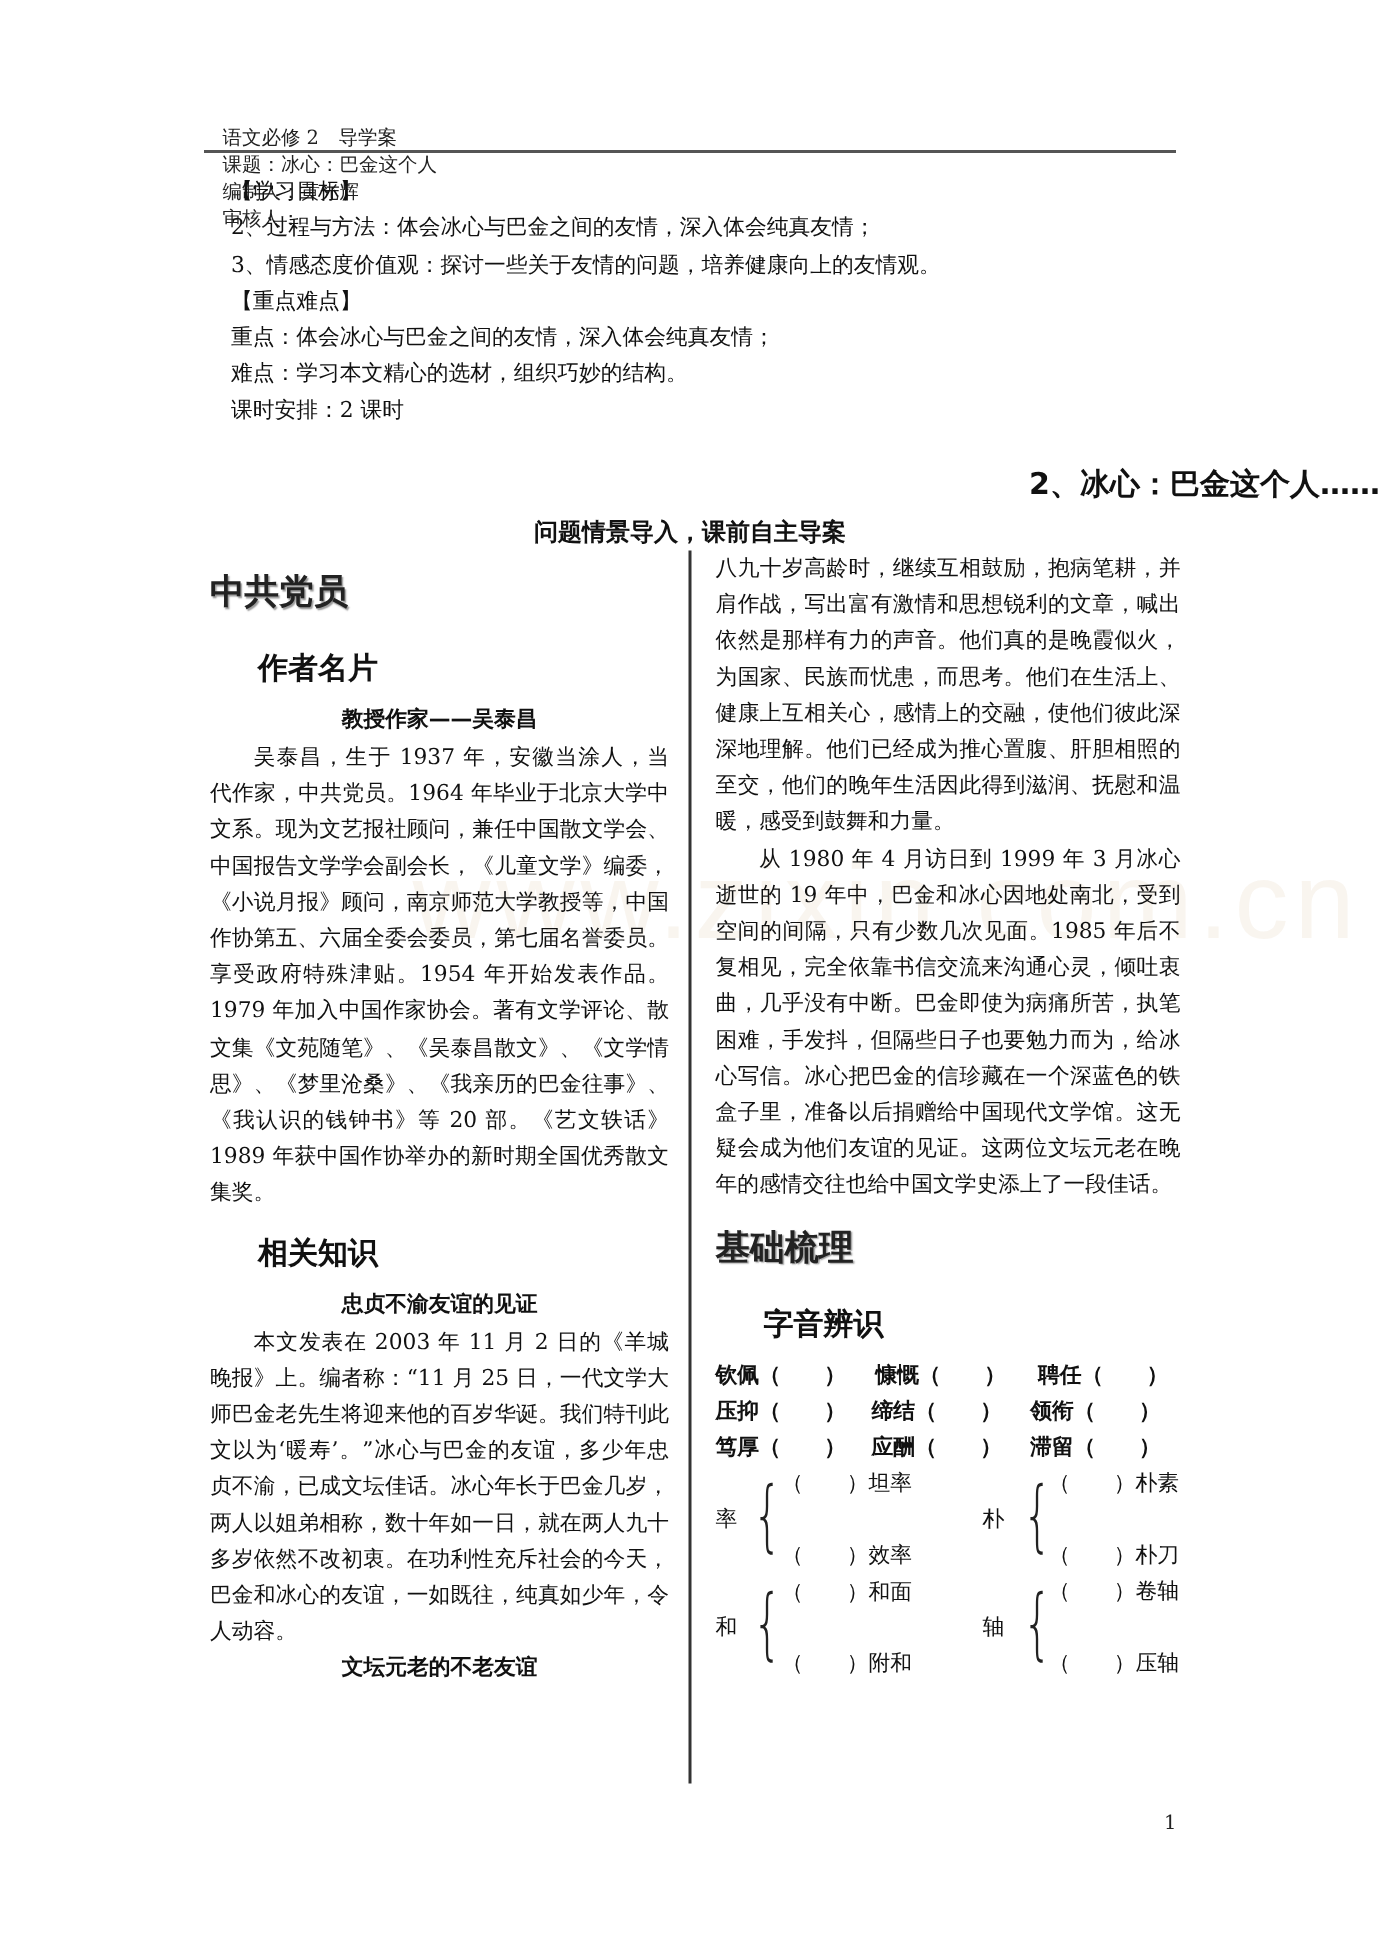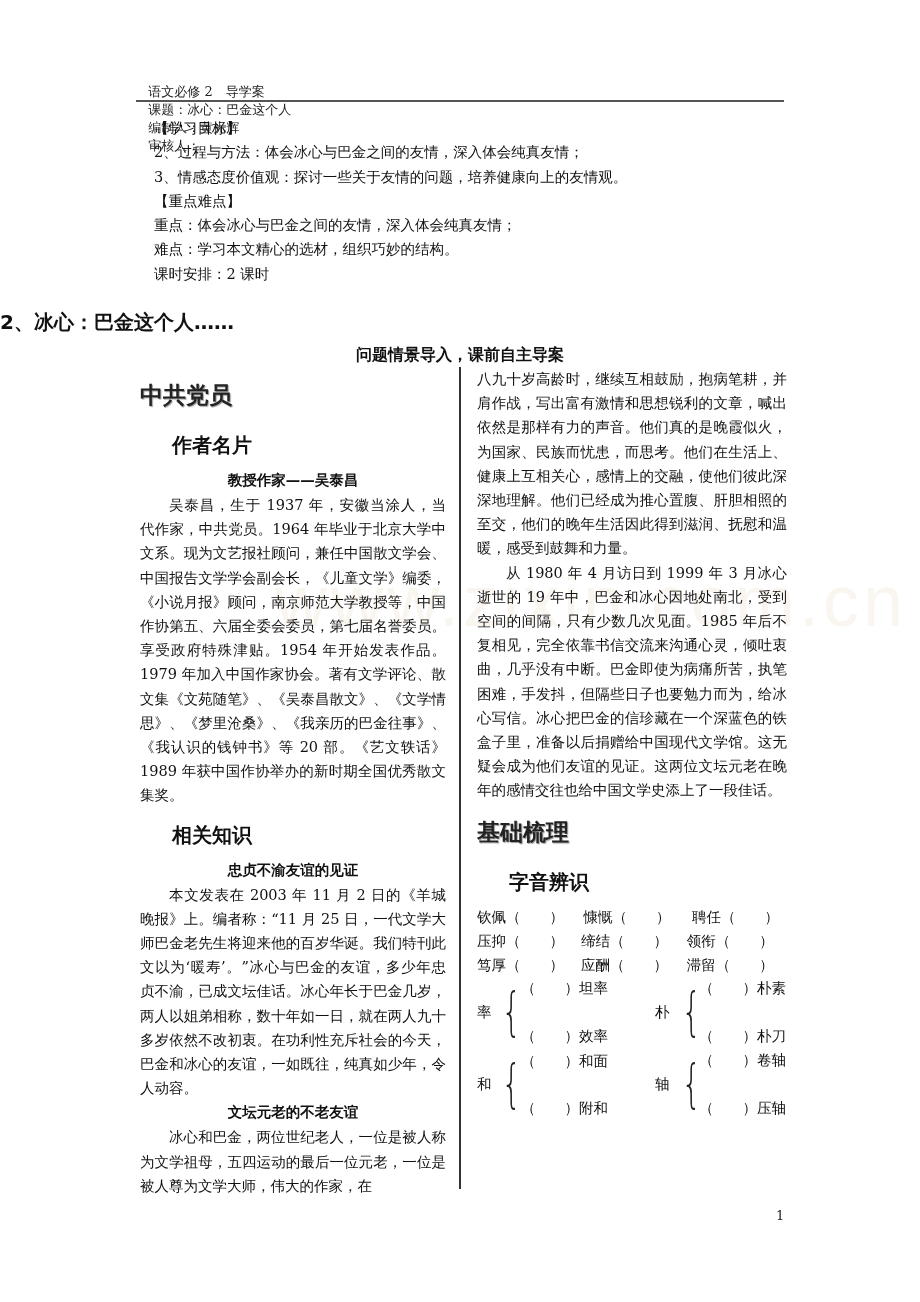--- a/index.html
+++ b/index.html
@@ -4,35 +4,35 @@
 <style>
   html, body { margin: 0; padding: 0; background: #ffffff; }
   body { width: 920px; height: 1302px; position: relative; overflow: hidden;
          font-family: "DejaVu Serif", "Liberation Serif", serif; color: #111; }
   .abs { position: absolute; }
   .header { left: 140px; top: 68px; font-size: 13px; white-space: pre; color: #222; }
   .header span { margin-right: 26px; }
   .header-rule { left: 136px; top: 100px; width: 648px; height: 0; border-top: 2px solid #555; }
   .obj { left: 154px; top: 116px; font-size: 14.5px; line-height: 24.3px; color: #111; }
   .obj div { white-space: nowrap; }
-  .title { left: 0; width: 920px; top: 309px; text-align: left; font-family: "DejaVu Sans", "Liberation Sans", sans-serif;
+  .title { left: 0; width: 920px; top: 309px; text-align: right; font-family: "DejaVu Sans", "Liberation Sans", sans-serif;
            font-weight: bold; font-size: 20px; color: #111; }
   .subtitle { left: 0; width: 920px; top: 345px; text-align: center; font-family: "DejaVu Sans", "Liberation Sans", sans-serif;
            font-weight: bold; font-size: 16px; color: #111; }
   .divider { left: 459px; top: 367px; width: 2px; height: 822px; background: #333; }
   .col-left { left: 140px; top: 372px; width: 306px; }
   .col-right { left: 477px; top: 367px; width: 310px; }
   .sec-h1 { font-family: "DejaVu Sans", "Liberation Sans", sans-serif; font-size: 23px; font-weight: bold; color: #222;
             text-shadow: 1px 1px 1px #999; height: 46px; line-height: 46px; }
   .sec-h2 { font-family: "DejaVu Sans", "Liberation Sans", sans-serif; font-size: 20px; font-weight: bold; color: #111;
             padding-left: 32px; height: 46px; line-height: 46px; }
   .sec-h3 { font-family: "DejaVu Sans", "Liberation Sans", sans-serif; font-size: 14.5px; font-weight: bold; text-align: center; height: 25px; line-height: 25px; }
   .para { font-size: 14.5px; line-height: 24.2px; text-align: justify; text-indent: 2em; margin: 0; }
   .para.noind { text-indent: 0; }
-  .pron-grid { font-size: 14.5px; line-height: 24px; }
+  .pron-grid { font-size: 14.5px; line-height: 24px; font-weight: bold; }
   .pron-row { display: flex; white-space: nowrap; }
   .pron-cell { width: 106px; }
   .pron-cell:nth-child(1) { width: 110px; }
   .pron-cell:nth-child(2) { width: 112px; }
   .brace-group { position: relative; height: 72px; font-size: 14.5px; }
   .brace-char { position: absolute; top: 24px; }
   .brace { position: absolute; top: 2px; font-size: 52px; line-height: 60px; font-family: "DejaVu Sans", sans-serif; font-weight: 100; transform: scaleX(0.6); color: #222; }
   .brace-opt { position: absolute; white-space: pre; }
   .watermark { left: 275px; top: 560px; font-family: "Liberation Sans", sans-serif; font-size: 72px; color: #a16207; opacity: 0.06; letter-spacing: 4px; white-space: nowrap; }
   .pageno { left: 776px; top: 1208px; font-size: 13px; color: #222; }
@@ -67,21 +67,20 @@
 
 <div class="abs col-left">
   <div class="sec-h1">中共党员</div>
   <div class="sec-h2" style="margin-top:4px;">作者名片</div>
   <div class="sec-h3">教授作家——吴泰昌</div>
   <p class="para">吴泰昌，生于 1937 年，安徽当涂人，当代作家，中共党员。1964 年毕业于北京大学中文系。现为文艺报社顾问，兼任中国散文学会、中国报告文学学会副会长，《儿童文学》编委，《小说月报》顾问，南京师范大学教授等，中国作协第五、六届全委会委员，第七届名誉委员。享受政府特殊津贴。1954 年开始发表作品。1979 年加入中国作家协会。著有文学评论、散文集《文苑随笔》、《吴泰昌散文》、《文学情思》、《梦里沧桑》、《我亲历的巴金往事》、《我认识的钱钟书》等 20 部。《艺文轶话》1989 年获中国作协举办的新时期全国优秀散文集奖。</p>
   <div class="sec-h2" style="margin-top:4px;">相关知识</div>
   <div class="sec-h3">忠贞不渝友谊的见证</div>
   <p class="para">本文发表在 2003 年 11 月 2 日的《羊城晚报》上。编者称：“11 月 25 日，一代文学大师巴金老先生将迎来他的百岁华诞。我们特刊此文以为‘暖寿’。”冰心与巴金的友谊，多少年忠贞不渝，已成文坛佳话。冰心年长于巴金几岁，两人以姐弟相称，数十年如一日，就在两人九十多岁依然不改初衷。在功利性充斥社会的今天，巴金和冰心的友谊，一如既往，纯真如少年，令人动容。</p>
   <div class="sec-h3">文坛元老的不老友谊</div>
-  <p class="para">冰心和巴金，两位世纪老人，一位是被人称为文学祖母，五四运动的最后一位元老，一位是被人尊为文学大师，伟大的作家，在</p>
 </div>
 
 <div class="abs col-right">
   <p class="para noind">八九十岁高龄时，继续互相鼓励，抱病笔耕，并肩作战，写出富有激情和思想锐利的文章，喊出依然是那样有力的声音。他们真的是晚霞似火，为国家、民族而忧患，而思考。他们在生活上、健康上互相关心，感情上的交融，使他们彼此深深地理解。他们已经成为推心置腹、肝胆相照的至交，他们的晚年生活因此得到滋润、抚慰和温暖，感受到鼓舞和力量。</p>
   <p class="para">从 1980 年 4 月访日到 1999 年 3 月冰心逝世的 19 年中，巴金和冰心因地处南北，受到空间的间隔，只有少数几次见面。1985 年后不复相见，完全依靠书信交流来沟通心灵，倾吐衷曲，几乎没有中断。巴金即使为病痛所苦，执笔困难，手发抖，但隔些日子也要勉力而为，给冰心写信。冰心把巴金的信珍藏在一个深蓝色的铁盒子里，准备以后捐赠给中国现代文学馆。这无疑会成为他们友谊的见证。这两位文坛元老在晚年的感情交往也给中国文学史添上了一段佳话。</p>
   <div class="sec-h1" style="margin-top:6px; padding-left:0;">基础梳理</div>
   <div class="sec-h2" style="margin-top:4px;">字音辨识</div>
 
   <div class="pron-grid">
     <div class="pron-row">

